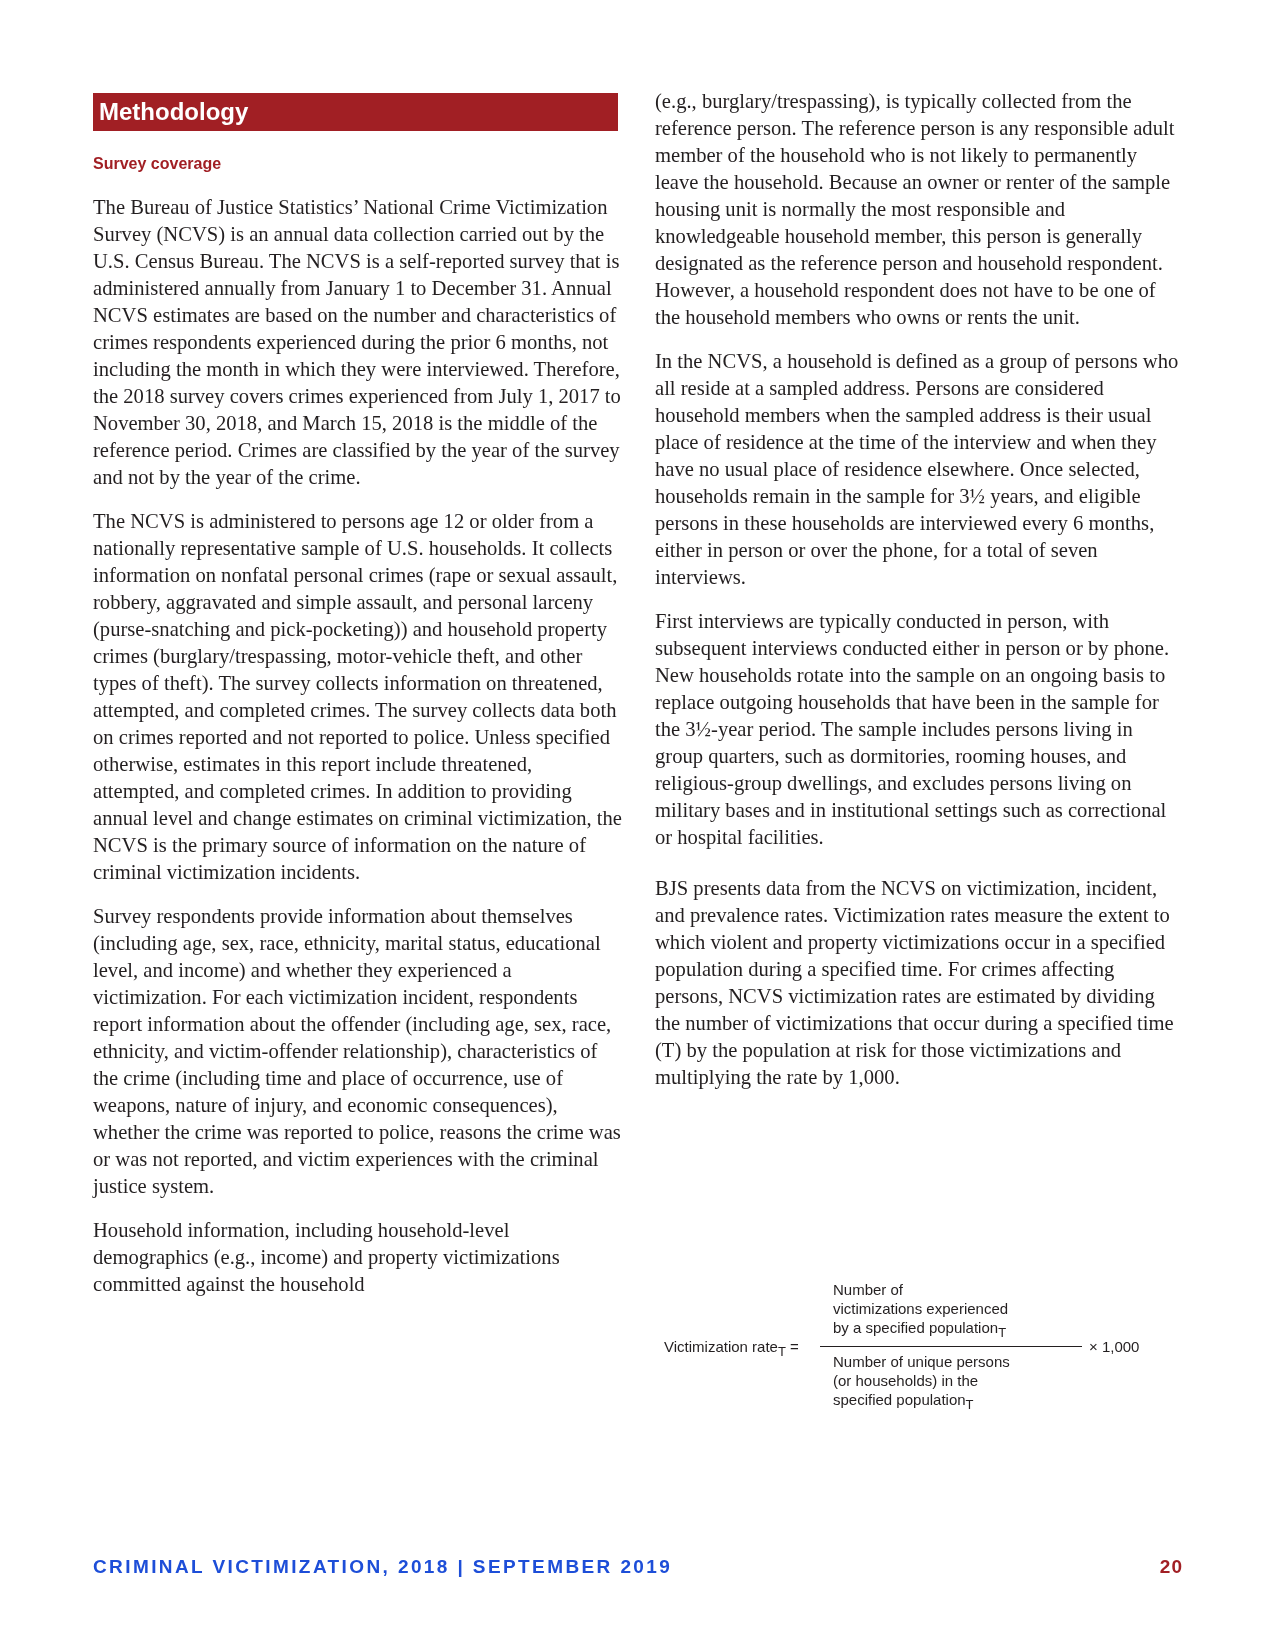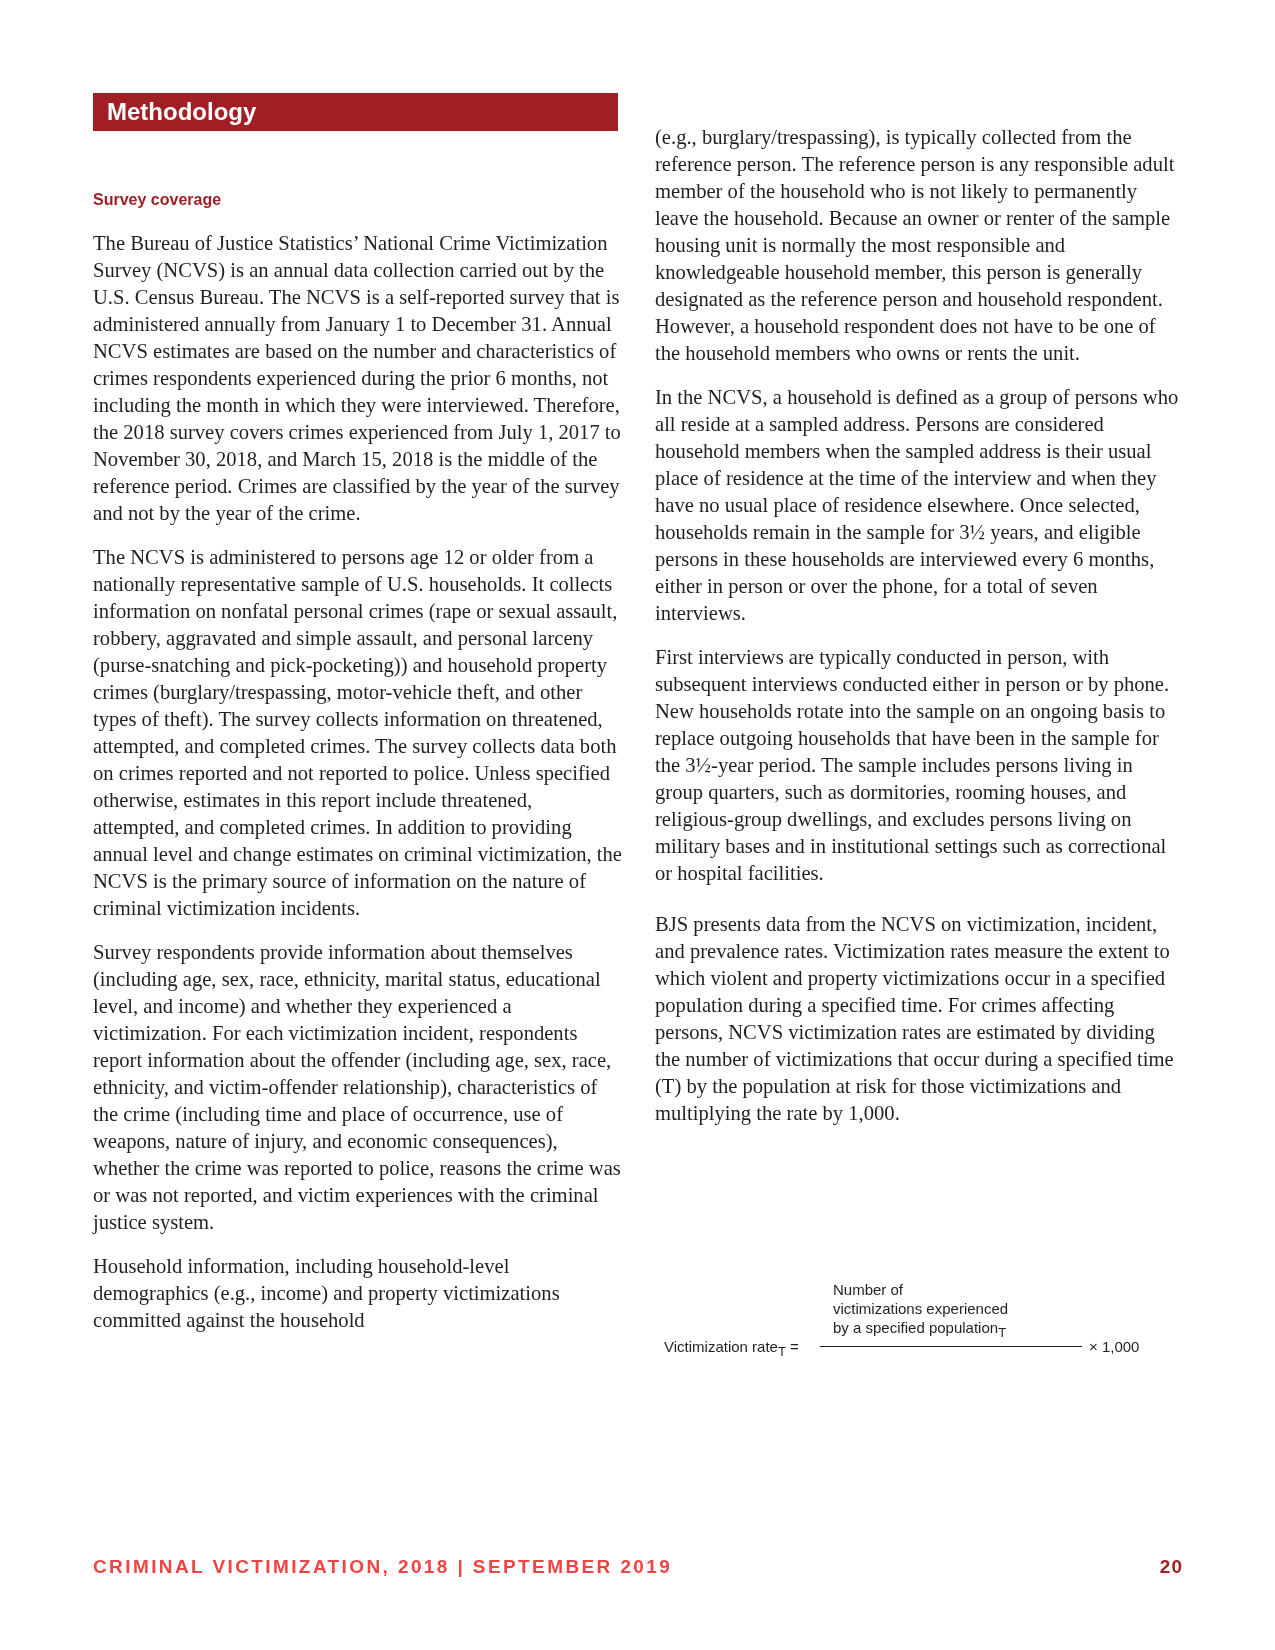--- a/index.html
+++ b/index.html
@@ -1,44 +1,44 @@
 <!DOCTYPE html>
 <html><head>
 <meta charset="utf-8">
 <style>
   html, body { margin: 0; padding: 0; background: #ffffff; }
   body { width: 1275px; height: 1650px; position: relative; overflow: hidden; }
   .page { position: absolute; left: 0; top: 0; width: 1275px; height: 1650px; }
-  .col { position: absolute; top: 0; margin-top: 36px; }
+  .col { position: absolute; top: 0; }
   .col-left { left: 93px; width: 530px; }
   .col-right { left: 655px; width: 530px; }
   .serif { font-family: "Liberation Serif", "DejaVu Serif", serif; color: #231f20; font-size: 20.6px; line-height: 27px; }
   .section-bar {
     position: absolute; left: 93px; top: 93px; width: 525px; height: 38px;
     background: #a11f24; color: #ffffff;
     font-family: "Liberation Sans", "DejaVu Sans", sans-serif; font-weight: bold;
-    font-size: 24px; line-height: 38px; padding-left: 14px; box-sizing: border-box;
+    font-size: 24px; line-height: 38px; padding-left: 6px; box-sizing: border-box;
   }
   .subhead {
     font-family: "Liberation Sans", "DejaVu Sans", sans-serif; font-weight: bold;
     color: #a11f24; font-size: 16px; line-height: 27px; margin: 0;
   }
   p.para { margin: 0; }
   .formula { position: absolute; left: 655px; top: 1280px; width: 520px; height: 135px;
     font-family: "Liberation Sans", "DejaVu Sans", sans-serif; color: #231f20; font-size: 15px; line-height: 19px; }
   .formula .lhs { position: absolute; left: 9px; top: 57px; white-space: nowrap; }
   .formula .num { position: absolute; left: 178px; top: 0; width: 240px; }
   .formula .rule { position: absolute; left: 165px; top: 66px; width: 262px; height: 0; border-top: 1px solid #231f20; }
   .formula .den { position: absolute; left: 178px; top: 72px; width: 240px; }
   .formula .mult { position: absolute; left: 434px; top: 57px; white-space: nowrap; }
   .formula sub { font-size: 13px; vertical-align: -4px; }
   .footer-left {
     position: absolute; left: 93px; top: 1556px;
     font-family: "Liberation Sans", "DejaVu Sans", sans-serif; font-weight: bold;
-    color: #ef4444; font-size: 19px; letter-spacing: 2.4px; white-space: nowrap;
+    color: #1d4ed8; font-size: 19px; letter-spacing: 2.4px; white-space: nowrap;
   }
   .footer-right {
     position: absolute; right: 92px; top: 1556px;
     font-family: "Liberation Sans", "DejaVu Sans", sans-serif; font-weight: bold;
     color: #a11f24; font-size: 19px; letter-spacing: 1px;
   }
 </style>
 </head>
 <body>
 
@@ -65,19 +65,24 @@
     <div class="lhs">
       <span>Victimization rate</span><sub>T</sub>
       <span>=</span>
     </div>
     <div class="num">
       <div>Number of</div>
       <div>victimizations experienced</div>
       <div><span>by a specified population</span><sub>T</sub></div>
     </div>
     <div class="rule"></div>
+    <div class="den">
+      <div>Number of unique persons</div>
+      <div>(or households) in the</div>
+      <div><span>specified population</span><sub>T</sub></div>
+    </div>
     <div class="mult">× 1,000</div>
   </div>
 
   <div class="footer-left">CRIMINAL VICTIMIZATION, 2018 | SEPTEMBER 2019</div>
   <div class="footer-right">20</div>
 
 </div>
 
 </body></html>

